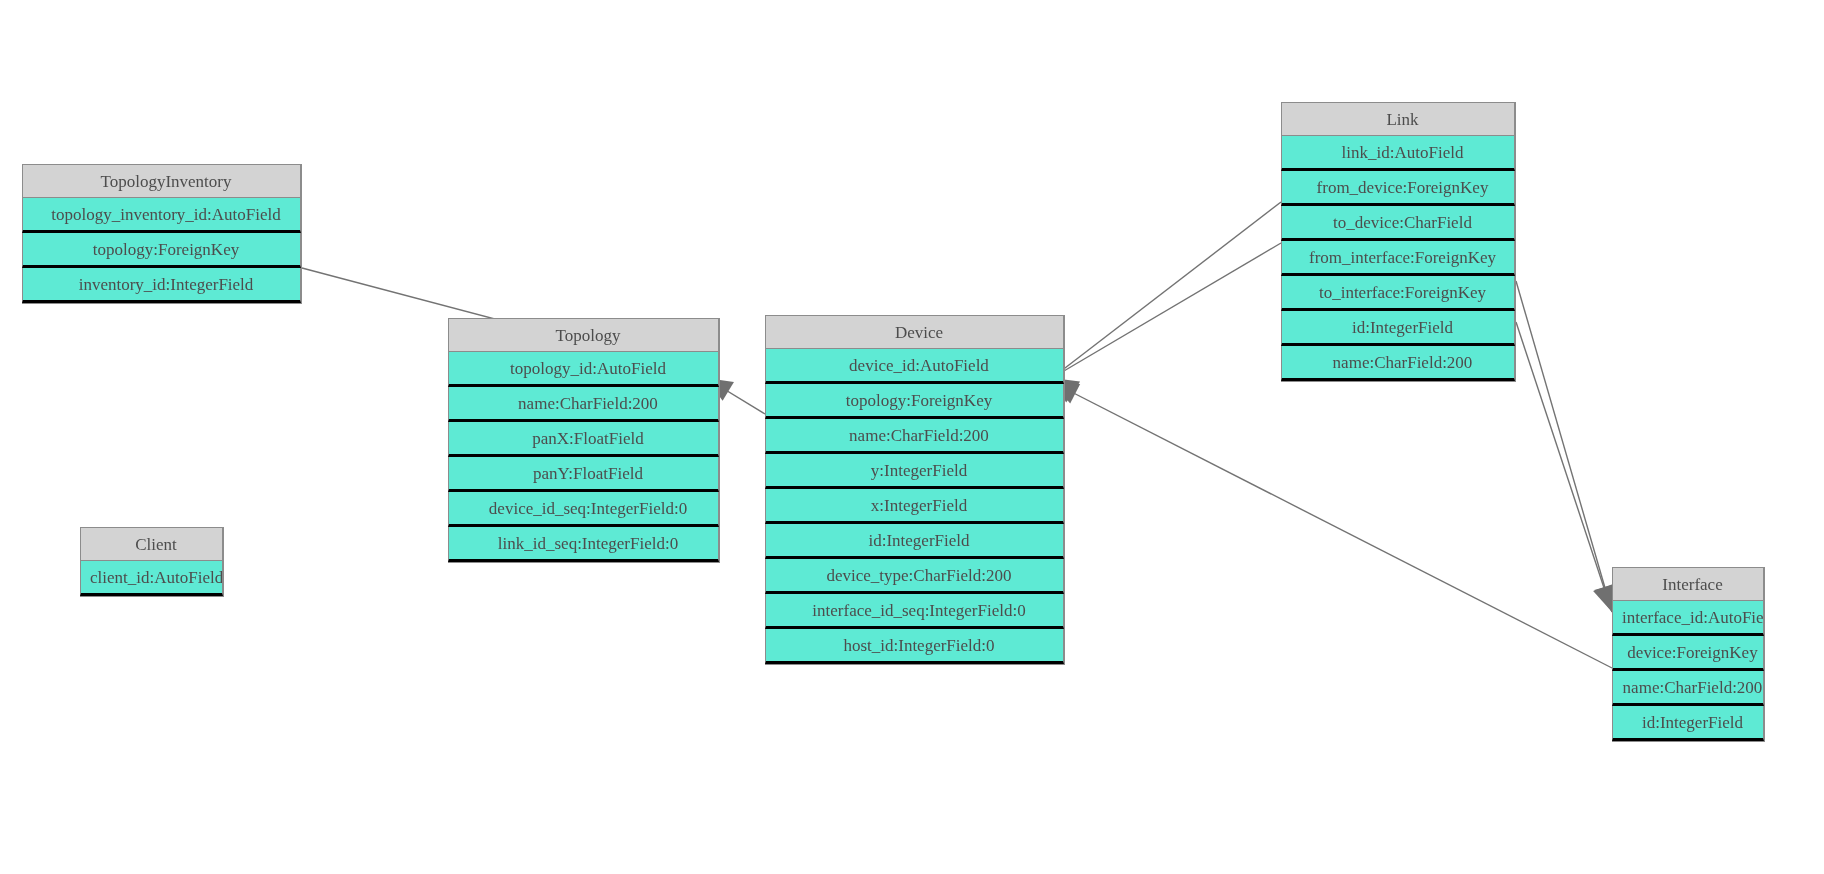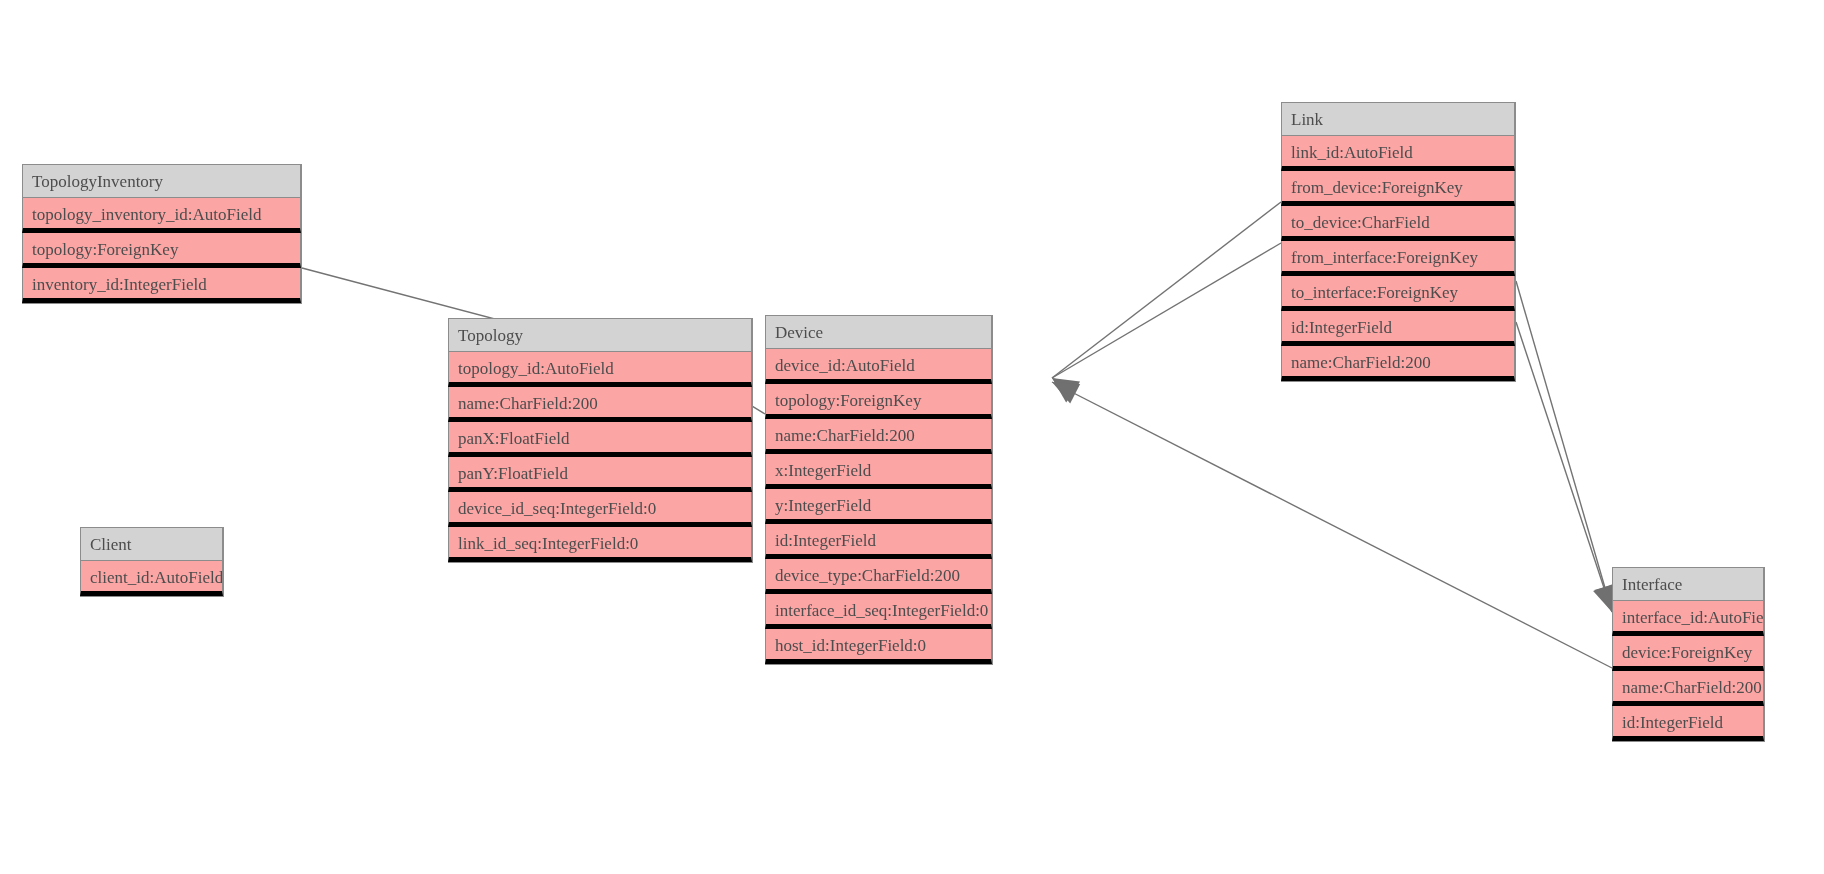--- a/index.html
+++ b/index.html
@@ -24,40 +24,41 @@
     height: 874px;
     pointer-events: none;
   }
   .entity {
     position: absolute;
     box-sizing: border-box;
     background: #ffffff;
     border: 1px solid #8c8c8c;
     border-top: none;
     border-left: none;
+    text-align: center;
   }
   .entity-title {
     box-sizing: border-box;
     background: #d3d3d3;
     border: 1px solid #8c8c8c;
     border-bottom: 1px solid #8c8c8c;
     font-size: 17px;
     color: #4d4d4d;
     padding: 0 0 0 9px;
     line-height: 34px;
     height: 34px;
     white-space: nowrap;
     overflow: hidden;
   }
   .entity-field {
     box-sizing: border-box;
-    background: #fca5a5;
+    background: #5eead4;
     border-left: 1px solid #8c8c8c;
     border-right: 1px solid #8c8c8c;
-    border-bottom: 5px solid #000000;
+    border-bottom: 3px solid #000000;
     font-size: 17px;
     color: #4d4d4d;
     padding: 0 0 0 9px;
     line-height: 34px;
     height: 35px;
     white-space: nowrap;
     overflow: hidden;
   }
   .entity-field.first {
     border-top: none;
@@ -87,36 +88,36 @@
       <div class="entity" style="left: 22px; top: 164px; width: 280px;">
         <div class="entity-title">TopologyInventory</div>
         <div class="entity-field first">topology_inventory_id:AutoField</div>
         <div class="entity-field">topology:ForeignKey</div>
         <div class="entity-field">inventory_id:IntegerField</div>
       </div>
       <div class="entity" style="left: 80px; top: 527px; width: 144px;">
         <div class="entity-title">Client</div>
         <div class="entity-field first">client_id:AutoField</div>
       </div>
-      <div class="entity" style="left: 448px; top: 318px; width: 305px;">
+      <div class="entity" style="left: 448px; top: 318px; width: 272px;">
         <div class="entity-title">Topology</div>
         <div class="entity-field first">topology_id:AutoField</div>
         <div class="entity-field">name:CharField:200</div>
         <div class="entity-field">panX:FloatField</div>
         <div class="entity-field">panY:FloatField</div>
         <div class="entity-field">device_id_seq:IntegerField:0</div>
         <div class="entity-field">link_id_seq:IntegerField:0</div>
       </div>
-      <div class="entity" style="left: 765px; top: 315px; width: 228px;">
+      <div class="entity" style="left: 765px; top: 315px; width: 300px;">
         <div class="entity-title">Device</div>
         <div class="entity-field first">device_id:AutoField</div>
         <div class="entity-field">topology:ForeignKey</div>
         <div class="entity-field">name:CharField:200</div>
+        <div class="entity-field">y:IntegerField</div>
         <div class="entity-field">x:IntegerField</div>
-        <div class="entity-field">y:IntegerField</div>
         <div class="entity-field">id:IntegerField</div>
         <div class="entity-field">device_type:CharField:200</div>
         <div class="entity-field">interface_id_seq:IntegerField:0</div>
         <div class="entity-field">host_id:IntegerField:0</div>
       </div>
       <div class="entity" style="left: 1281px; top: 102px; width: 235px;">
         <div class="entity-title">Link</div>
         <div class="entity-field first">link_id:AutoField</div>
         <div class="entity-field">from_device:ForeignKey</div>
         <div class="entity-field">to_device:CharField</div>

